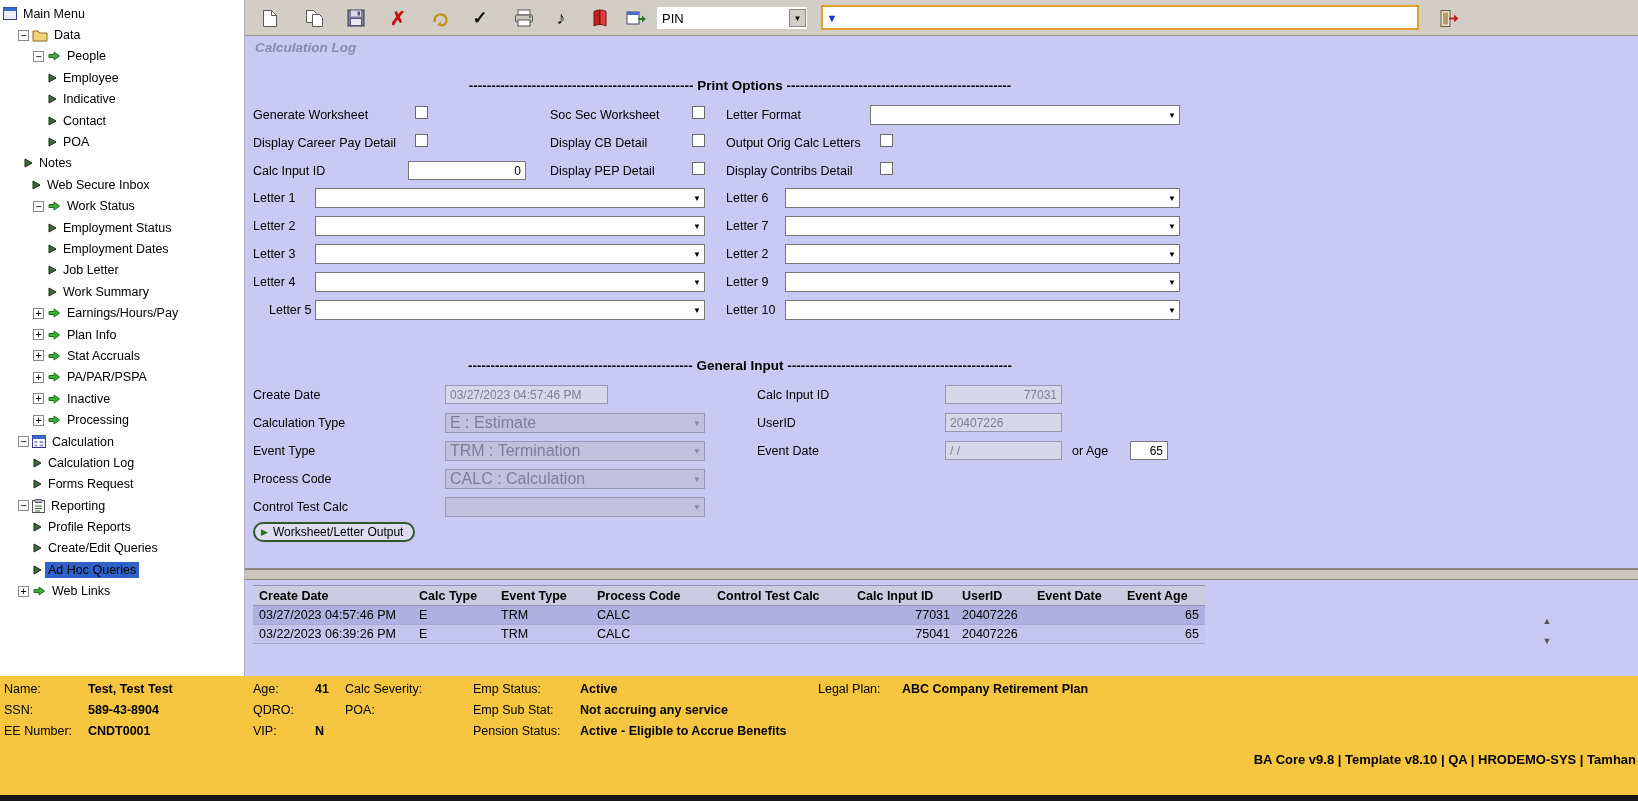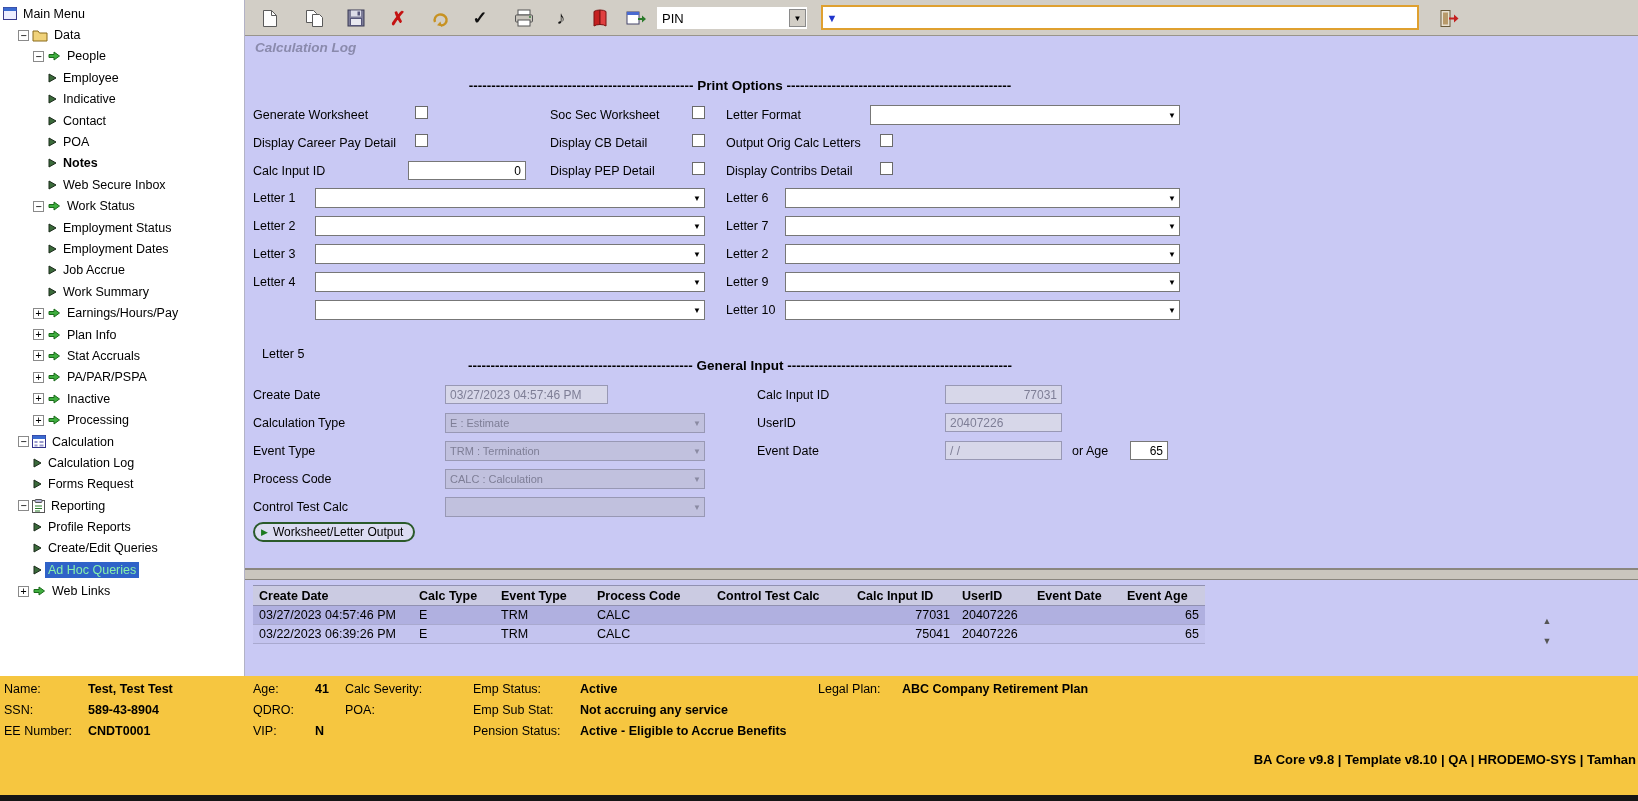--- a/index.html
+++ b/index.html
@@ -6,21 +6,21 @@
   html,body{width:1638px;height:801px;overflow:hidden}
   body{font-family:"Liberation Sans",sans-serif;font-size:13px;color:#000;background:#fff}
   #app{position:relative;width:1638px;height:801px;background:#c9c9f4;overflow:hidden}
 
   
   .sidebar{position:absolute;left:0;top:0;width:245px;height:676px;background:#fff;border-right:1px solid #b2b2c6;overflow:hidden;padding-top:3px}
   .tree-row{height:21.4px;display:flex;align-items:center;white-space:nowrap;font-size:12.5px}
   .expander{flex:none;width:11px;height:11px;border:1px solid #8a8a8a;background:#fff;font-size:10px;line-height:9px;text-align:center;margin-right:3px;font-family:"DejaVu Sans Mono",monospace}
   .node-icon{flex:none;margin-right:3px;display:inline-flex;align-items:center}
   .tree-label{padding:1px 3px}
-  .tree-label.selected{background:#2f62c8;color:#86efac}
+  .tree-label.selected{background:#2f62c8;color:#000000}
 
   
   .toolbar{position:absolute;left:245px;top:0;width:1393px;height:36px;background:#d2cec6;border-bottom:1px solid #98948c}
   .tb-icon{position:absolute;top:6px;width:24px;height:24px;display:flex;align-items:center;justify-content:center}
   .glyph-red{color:#c41212;font-weight:bold;font-size:19px}
   .glyph-check{color:#111;font-weight:bold;font-size:18px}
   .glyph-note{color:#111;font-size:18px}
   .combo,.tin{border:1px solid #777}
   .pin-combo{position:absolute;left:412px;top:7px;width:150px;height:22px;background:#fff;display:flex;align-items:center}
   .pin-combo .combo-text{flex:1;padding:0 5px;font-size:13px;white-space:nowrap;overflow:hidden}
@@ -29,21 +29,21 @@
   .person-combo .combo-text{flex:1;padding:0 7px;font-size:12.5px;font-weight:bold;white-space:nowrap;overflow:hidden}
   .person-arrow{flex:none;width:18px;font-size:11px;color:#1f35cc;text-align:center}
 
   
   .content{position:absolute;left:245px;top:36px;width:1393px;height:532px;background:#c9c9f4}
   .page-title{position:absolute;left:10px;top:4px;font-size:13.5px;font-style:italic;font-weight:bold;color:#8a8aac}
   .sec-header{position:absolute;left:0;width:990px;text-align:center;font-weight:bold;font-size:13.5px;white-space:nowrap;overflow:hidden}
   .lbl{position:absolute;font-size:12.5px;white-space:nowrap}
   .cb{position:absolute;width:13px;height:13px;background:#fff;border:1px solid #6a6a6a}
   .combo{position:absolute;height:20px;background:#fff;display:flex;align-items:center}
-  .combo-text{flex:1;font-size:11px;padding:0 4px;white-space:nowrap;overflow:hidden}
+  .combo-text{flex:1;font-size:16px;padding:0 4px;white-space:nowrap;overflow:hidden}
   .combo-arrow{flex:none;width:14px;text-align:center;font-size:8px}
   .combo.disabled{background:#c1c1de;border-color:#9898b4}
   .combo.disabled .combo-text{color:#7e7e96}
   .combo.disabled .combo-arrow{color:#8a8aa2}
   .tin{position:absolute;height:19px;background:#fff;font-size:12px;display:flex;align-items:center;padding:0 4px}
   .tin.num{justify-content:flex-end}
   .tin.disabled{background:#d7d7e9;border-color:#9898b4;color:#7e7e96}
   .ws-btn{position:absolute;left:8px;top:486px;height:20px;display:inline-flex;align-items:center;gap:5px;background:#dcdcf2;border:2px solid #2a5a2a;border-radius:10px;padding:0 10px 0 6px;font-size:12px}
   .ws-arrow{color:#1d7a1d;font-size:9px}
 
@@ -124,29 +124,29 @@
         <span class="tree-label">Contact</span>
       </div>
       <div class="tree-row" style="padding-left: 48px;">
         <span class="node-icon">
           <svg width="9" height="10">
             <path d="M1 1 L8 5 L1 9 z" fill="#3a6a3a" stroke="#1a2a1a"></path>
           </svg>
         </span>
         <span class="tree-label">POA</span>
       </div>
-      <div class="tree-row" style="padding-left: 48px; font-weight: bold;">
+      <div class="tree-row" style="padding-left: 24px;">
         <span class="node-icon">
           <svg width="9" height="10">
             <path d="M1 1 L8 5 L1 9 z" fill="#3a6a3a" stroke="#1a2a1a"></path>
           </svg>
         </span>
         <span class="tree-label">Notes</span>
       </div>
-      <div class="tree-row" style="padding-left: 48px;">
+      <div class="tree-row" style="padding-left: 32px;">
         <span class="node-icon">
           <svg width="9" height="10">
             <path d="M1 1 L8 5 L1 9 z" fill="#3a6a3a" stroke="#1a2a1a"></path>
           </svg>
         </span>
         <span class="tree-label">Web Secure Inbox</span>
       </div>
       <div class="tree-row" style="padding-left: 33px;">
         <span class="expander">−</span>
         <span class="node-icon">
@@ -171,21 +171,21 @@
           </svg>
         </span>
         <span class="tree-label">Employment Dates</span>
       </div>
       <div class="tree-row" style="padding-left: 48px;">
         <span class="node-icon">
           <svg width="9" height="10">
             <path d="M1 1 L8 5 L1 9 z" fill="#3a6a3a" stroke="#1a2a1a"></path>
           </svg>
         </span>
-        <span class="tree-label">Job Accrue</span>
+        <span class="tree-label">Job Letter</span>
       </div>
       <div class="tree-row" style="padding-left: 48px;">
         <span class="node-icon">
           <svg width="9" height="10">
             <path d="M1 1 L8 5 L1 9 z" fill="#3a6a3a" stroke="#1a2a1a"></path>
           </svg>
         </span>
         <span class="tree-label">Work Summary</span>
       </div>
       <div class="tree-row" style="padding-left: 33px;">
@@ -472,21 +472,21 @@
       <div class="lbl" style="left: 8px; top: 211px;">Letter 3</div>
       <div class="combo" style="left: 70px; top: 208px; width: 390px;">
         <span class="combo-text"></span>
         <span class="combo-arrow">▼</span>
       </div>
       <div class="lbl" style="left: 8px; top: 239px;">Letter 4</div>
       <div class="combo" style="left: 70px; top: 236px; width: 390px;">
         <span class="combo-text"></span>
         <span class="combo-arrow">▼</span>
       </div>
-      <div class="lbl" style="left: 17px; top: 267px; margin-top: 44px;">Letter 5</div>
+      <div class="lbl" style="left: 24px; top: 267px;">Letter 5</div>
       <div class="combo" style="left: 70px; top: 264px; width: 390px;">
         <span class="combo-text"></span>
         <span class="combo-arrow">▼</span>
       </div>
       <div class="lbl" style="left: 481px; top: 155px;">Letter 6</div>
       <div class="combo" style="left: 540px; top: 152px; width: 395px;">
         <span class="combo-text"></span>
         <span class="combo-arrow">▼</span>
       </div>
       <div class="lbl" style="left: 481px; top: 183px;">Letter 7</div>

